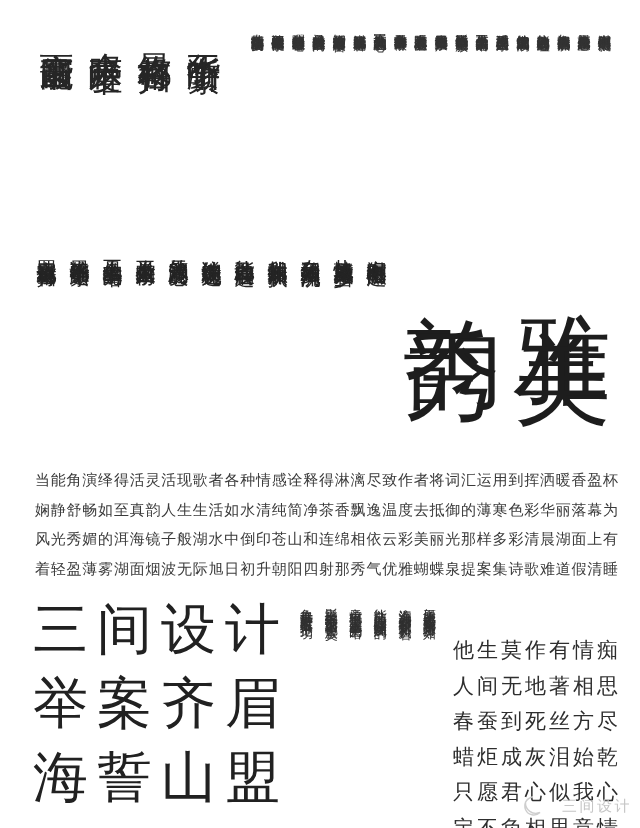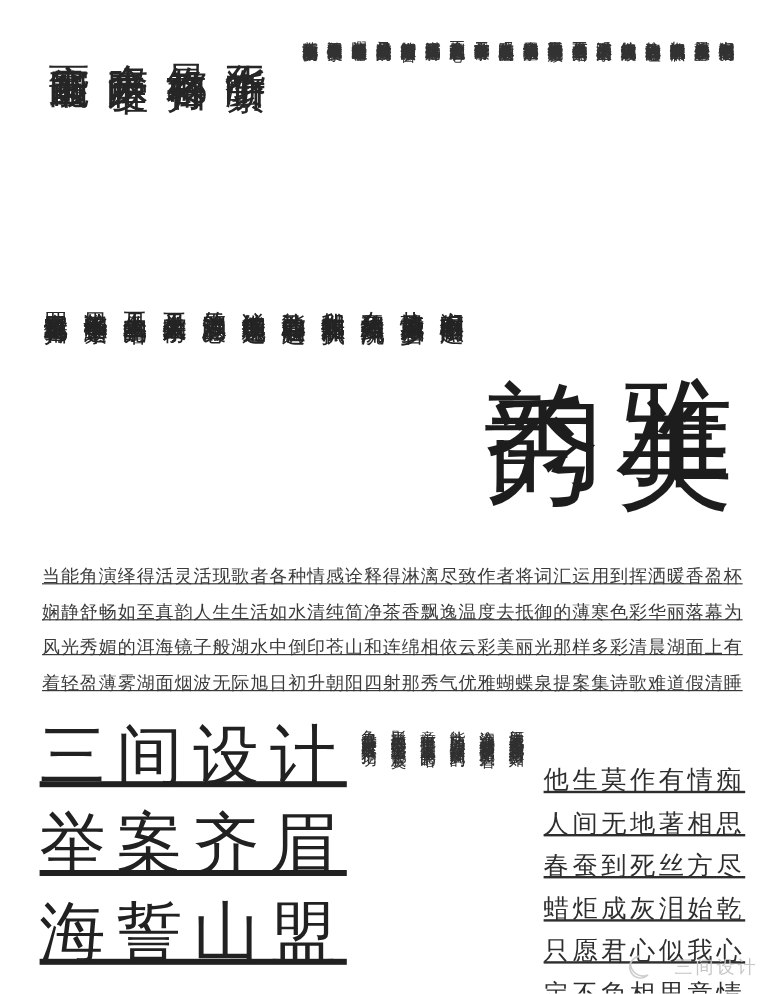--- a/index.html
+++ b/index.html
@@ -11,21 +11,21 @@
     overflow: hidden;
     font-family: "DejaVu Sans", sans-serif;
     color: #2b2b2b;
   }
   .abs { position: absolute; }
   .vert {
     writing-mode: vertical-rl;
     text-orientation: upright;
     white-space: pre;
   }
-  .pre { white-space: pre; text-decoration: underline; }
+  .pre { white-space: pre; }
 
   
   .s1-big {
     left: 30px; top: 26px; width: 198px; height: 192px;
     font-size: 34px; letter-spacing: 2px; line-height: 49px;
     color: #262626;
   }
   .s1-small {
     left: 246px; top: 24px; width: 368px; height: 192px;
     font-size: 13px; letter-spacing: 0.3px; line-height: 20.4px;

